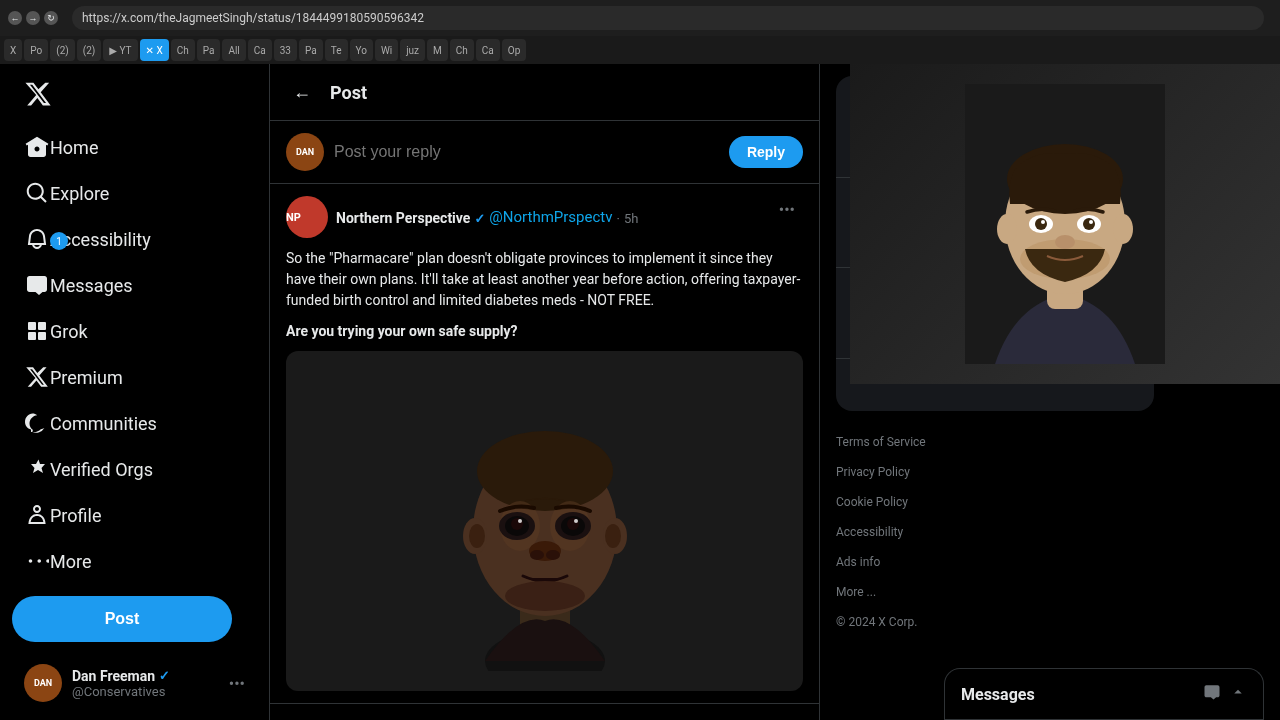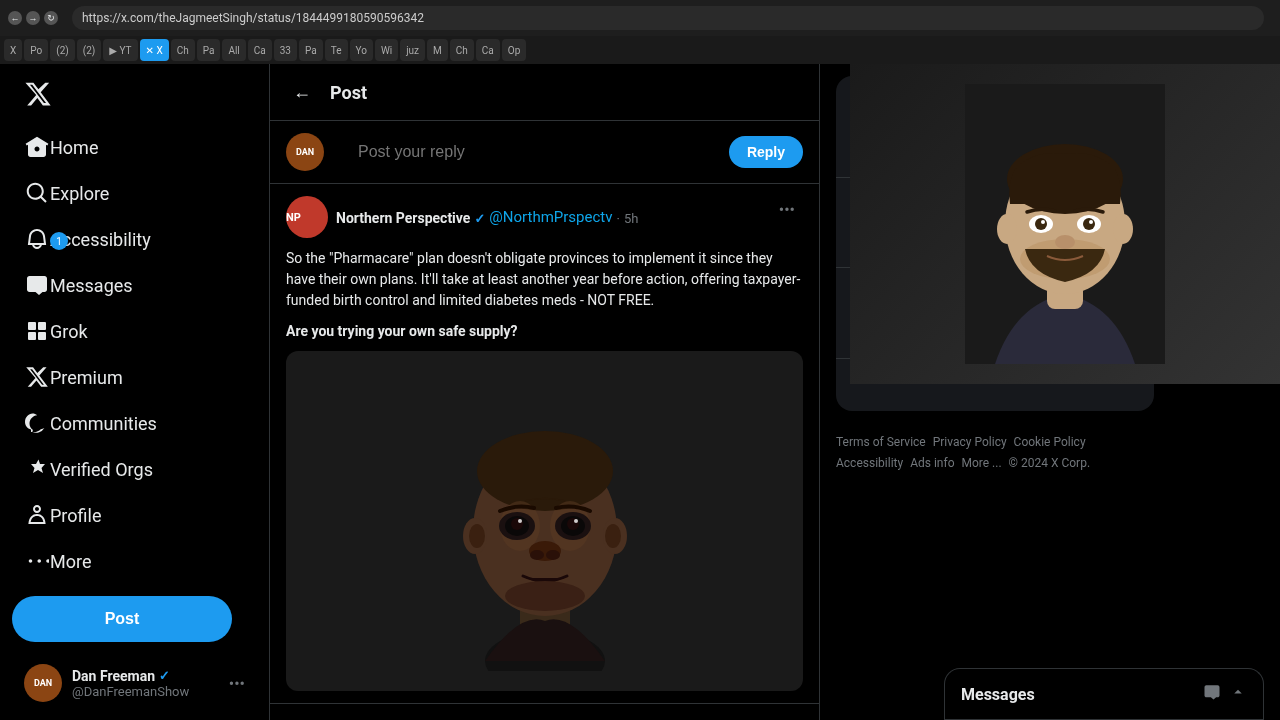--- a/index.html
+++ b/index.html
@@ -220,21 +220,20 @@
       border-bottom: 1px solid #2f3336;
     }
     .reply-input {
       flex: 1;
       background: transparent;
       border: none;
       outline: none;
       font-size: 16px;
       color: #71767b;
       cursor: text;
-      margin-left: 24px;
     }
     .reply-btn {
       background: #1d9bf0;
       color: #fff;
       border: none;
       border-radius: 20px;
       padding: 8px 18px;
       font-size: 14px;
       font-weight: 700;
       cursor: pointer;
@@ -343,22 +342,23 @@
       padding: 12px 16px;
       font-size: 14px;
       color: #1d9bf0;
       cursor: pointer;
     }
     .footer-links {
       font-size: 12px;
       color: #71767b;
       display: flex;
       flex-wrap: wrap;
-      gap: 7px;
+      gap: 16px;
       padding: 8px 0;
+      flex-direction: column;
     }
     .footer-links span { cursor: pointer; }
 
     
     .messages-panel {
       position: fixed;
       bottom: 0;
       right: 16px;
       width: 320px;
       background: #000;
@@ -577,21 +577,21 @@
 
     <div class="user-info">
       <div class="avatar" style="background: #8b4513; color:#fff; font-size:9px; font-weight:700;">
         <span>DAN</span>
       </div>
       <div style="flex:1;">
         <div class="user-name">
           <span>Dan Freeman</span>
           <span class="verified-badge">✓</span>
         </div>
-        <div class="user-handle">@DanFreemanShow</div>
+        <div class="user-handle">@Conservatives</div>
       </div>
       <span style="color:#71767b;">•••</span>
     </div>
   </div>
 
   <div class="main-content">
     <div class="post-header">
       <div class="back-btn">←</div>
       <span class="post-title">Post</span>
     </div>

